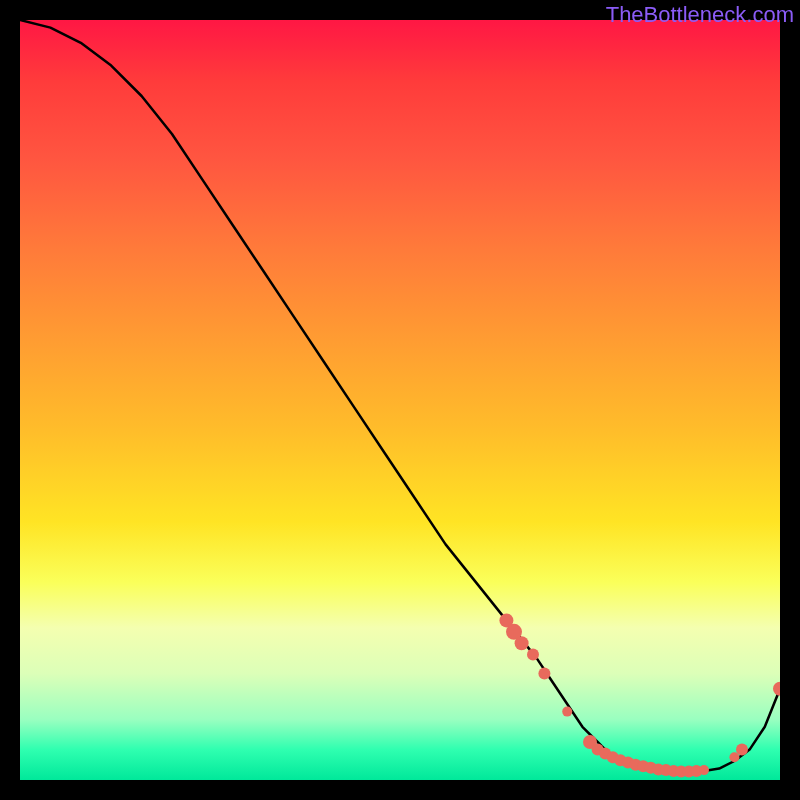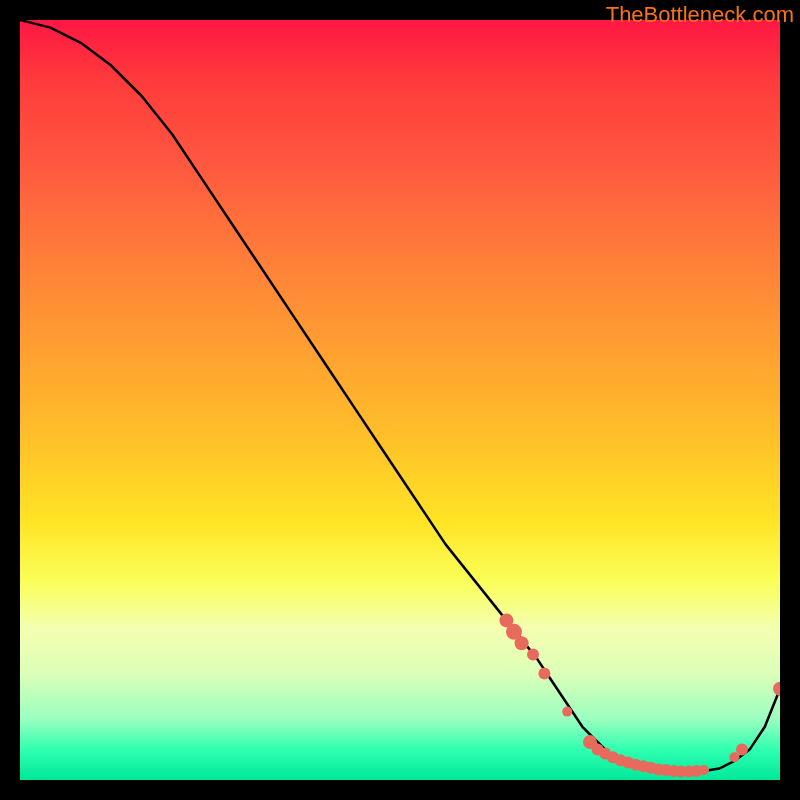--- a/index.html
+++ b/index.html
@@ -30,21 +30,21 @@
       #dcffb8 86%,
       #9affc0 92%,
       #2fffb0 96%,
       #00e89a 100%
     );
   }
   .watermark {
     position: absolute;
     top: 2px;
     right: 6px;
-    color: #f97316;
+    color: #8b5cf6;
     font-family: Arial, Helvetica, sans-serif;
     font-size: 22px;
     font-weight: 500;
     z-index: 10;
   }
   svg.overlay {
     position: absolute;
     left: 20px;
     top: 20px;
     width: 760px;

